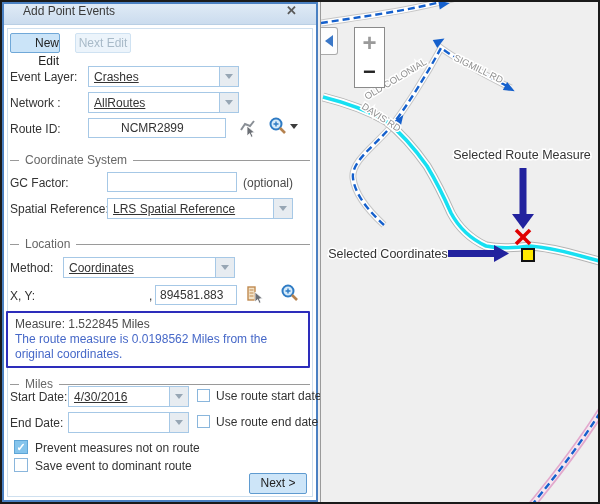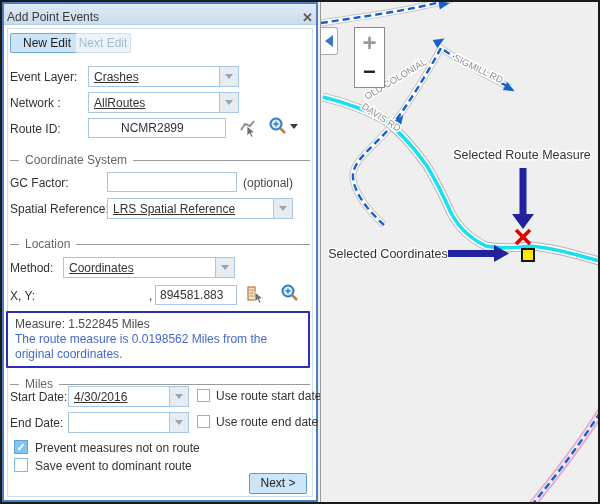--- a/index.html
+++ b/index.html
@@ -1,21 +1,21 @@
 <!DOCTYPE html>
 <html><head>
 <meta charset="utf-8">
 <style>
   * { margin:0; padding:0; box-sizing:border-box; }
   html,body { width:600px; height:504px; background:#fff; font-family:"Liberation Sans", sans-serif; }
   #stage { position:relative; width:600px; height:504px; border:2px solid #1a1a1a; background:#efefef; overflow:hidden; }
 
   
   .panel { position:absolute; left:0; top:0; width:316px; height:500px; background:#fff; border:2px solid #4a80c2; }
-  .titlebar { position:absolute; left:0; top:0; right:0; height:21px; background:linear-gradient(#dfeaf6,#cbdcee); display:flex; align-items:flex-end; padding:0 3px; border-bottom:1px solid #b9cfe4; }
+  .titlebar { position:absolute; left:0; top:0; right:0; height:21px; background:linear-gradient(#dfeaf6,#cbdcee); display:flex; align-items:flex-start; padding:0 19px; border-bottom:1px solid #b9cfe4; }
   .titlebar .t { font-size:12px; color:#3a3a3a; }
   .titlebar .x { margin-left:auto; color:#5a5a5a; font-size:13px; font-weight:bold; cursor:pointer; line-height:1; }
   .inner-line { position:absolute; left:3px; right:3px; top:24px; bottom:3px; border:1px solid #cfe0ef; pointer-events:none; }
 
   .abs { position:absolute; }
   .lbl { font-size:12px; color:#333; white-space:nowrap; }
   .btn { font-size:12px; color:#222; background:#cbe4f8; border:1px solid #70a8d8; border-radius:2px; text-align:center; line-height:18px; cursor:pointer; }
   .btn.disabled { background:#ecf4fb; border-color:#cfe2f2; color:#a8bac8; cursor:default; }
   .btn.next { background:#cde5f8; border-color:#5f9bd0; }
 
@@ -54,21 +54,21 @@
 
 <div id="stage">
 
   <div class="panel">
     <div class="titlebar">
       <span class="t">Add Point Events</span>
       <span class="x">✕</span>
     </div>
     <div class="inner-line"></div>
 
-    <div class="abs btn" style="left:6px;top:29px;width:74px;height:20px;">New Edit</div>
+    <div class="abs btn" style="left:6px;top:29px;width:50px;height:20px;text-align:right;">New Edit</div>
     <div class="abs btn disabled" style="left:71px;top:29px;width:56px;height:20px;">Next Edit</div>
 
     <div class="abs lbl" style="left:6px;top:66px;">Event Layer:</div>
     <div class="abs dd" style="left:84px;top:62px;width:151px;height:21px;">
       <span class="val">Crashes</span>
       <span class="btn2">
           <span class="tri"></span>
         </span>
     </div>
 

